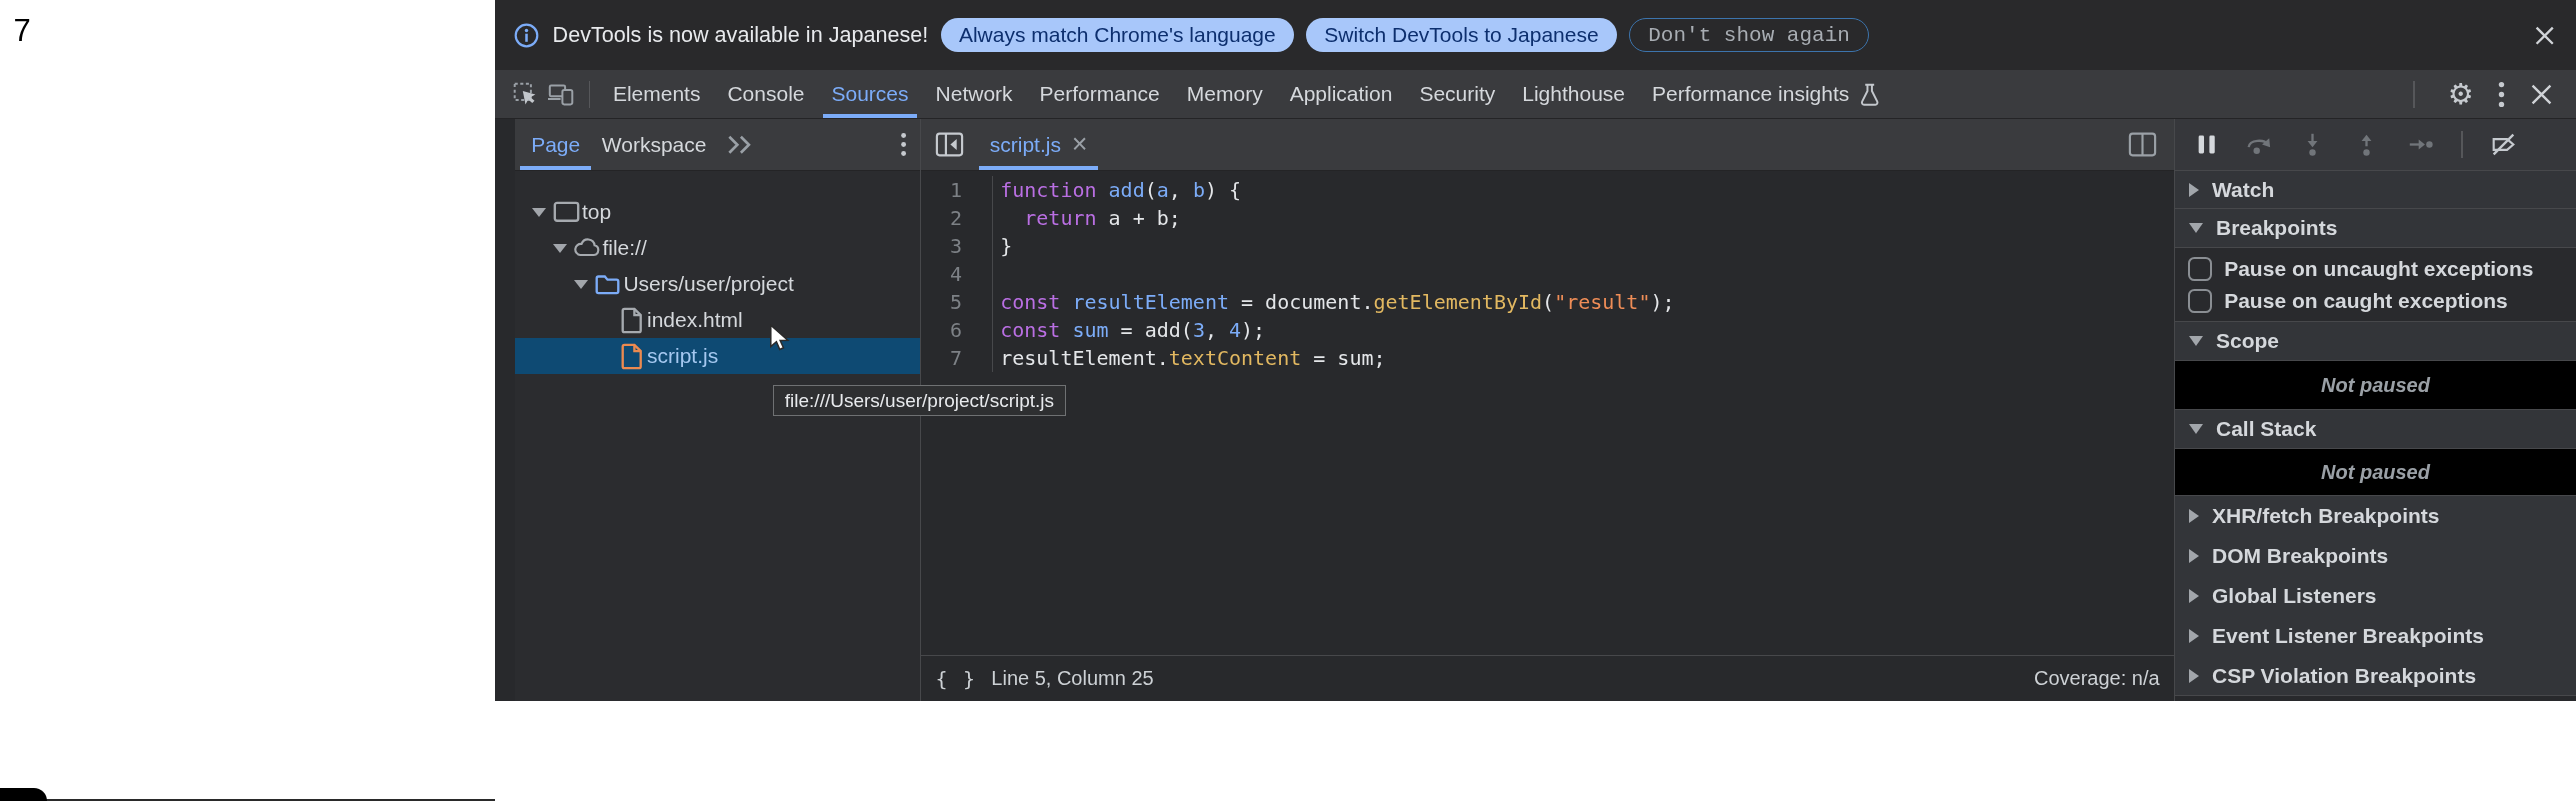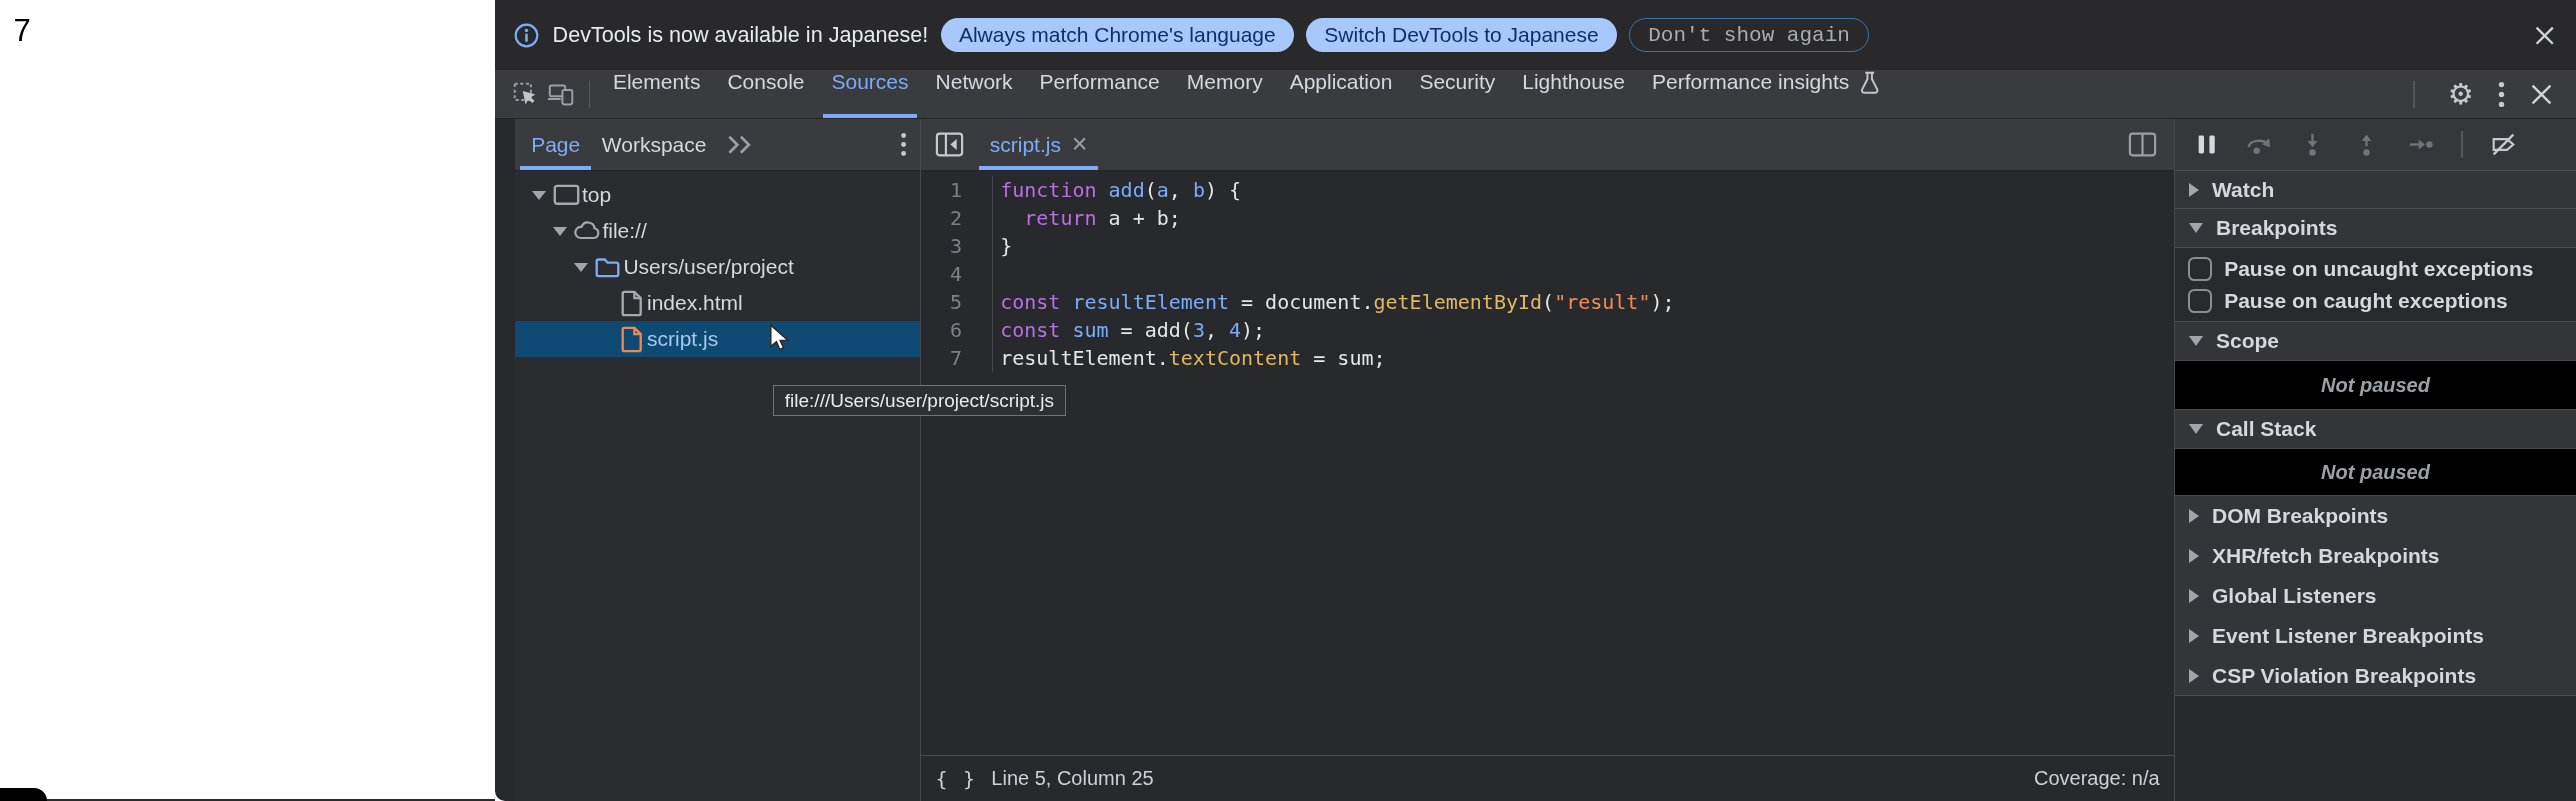--- a/index.html
+++ b/index.html
@@ -6,61 +6,61 @@
   html,body { width:2576px; height:801px; overflow:hidden; background:#fff;
               font-family:"Liberation Sans", sans-serif; }
 
   
   .webpage { position:absolute; left:0; top:0; width:495px; height:801px; background:#fff; }
   .page-result { position:absolute; left:13.5px; top:12.6px; font-size:31px; color:#000; }
   .page-bottom-line { position:absolute; left:0; bottom:0; width:495px; height:1.8px; background:#2a2a2a; }
   .page-corner { position:absolute; left:0; bottom:0; width:47px; height:13.5px; background:#000; border-top-right-radius:13.5px; }
 
   
-  .devtools { position:absolute; left:495px; top:0; width:2081px; height:801px;
-              display:flex; flex-direction:column; background:#28292c; color:#d5d8dc;border-radius:10px; }
+  .devtools { position:absolute; left:495px; top:0; width:2081px; height:701px;
+              display:flex; flex-direction:column; background:#28292c; color:#d5d8dc; }
 
   
   .banner { height:70px; flex:0 0 70px; background:#29292b; display:flex; align-items:center;
             padding:0 18px; gap:12.6px; position:relative; }
   .banner-msg { color:#e8eaed; font-size:21.6px; white-space:nowrap; }
   .pill { height:34px; border-radius:17px; background:#a8c7fa; color:#0d2f6e; border:none;
           font-size:21px; padding:0 18px; display:flex; align-items:center; white-space:nowrap;
           font-family:"Liberation Sans",sans-serif; }
   .pill.outline { background:transparent; border:1.8px solid #3c74ad; color:#a8adb3;font-family:Liberation Mono, monospace; }
   .banner-close { position:absolute; right:16px; top:20px; width:31px; height:31px;
                   display:flex; align-items:center; justify-content:center; }
 
   
   .tabbar { height:49px; flex:0 0 49px; background:#3a3b3e; display:flex; align-items:center;
             padding-left:12.6px; border-bottom:0.9px solid #242426; }
   .tabbar .icon-btn { display:flex; align-items:center; justify-content:center; width:36px; height:36px; }
   .vdiv { width:1.8px; height:27px; background:#56575a; margin:0 9px; }
-  .tab { font-size:21px; color:#d5d8dc; padding:0 13.5px; height:48px; display:flex; 
+  .tab { font-size:21px; color:#d5d8dc; padding:0 13.5px; height:48px; display:flex; align-items:center;
          position:relative; white-space:nowrap; }
   .tab.sel { color:#7cacf8; }
   .tab.sel::after { content:""; position:absolute; left:5.4px; right:5.4px; bottom:0; height:4.5px; background:#7cacf8; }
   .tab .flask { margin-left:9px; display:flex; }
   .tabbar-right { margin-left:auto; display:flex; align-items:center; gap:23.4px; padding-right:21.6px; }
   .gear { font-size:29px; color:#c6cacf; font-family:"DejaVu Sans",sans-serif; }
 
   
   .content { flex:1; display:flex; min-height:0; }
 
   
   .navigator { width:406px; flex:0 0 406px; border-right:1.8px solid #47484b; display:flex; flex-direction:column; background:#2b2c2f;margin-left:20px; }
   .nav-tabs { height:52px; flex:0 0 52px; background:#3a3b3e; display:flex; align-items:center;
               padding-left:5.4px; border-bottom:0.9px solid #242426; }
   .nav-tab { font-size:21px; padding:0 10.8px; height:51px; display:flex; align-items:center; position:relative; color:#d5d8dc; }
   .nav-tab.sel { color:#7cacf8; }
   .nav-tab.sel::after { content:""; position:absolute; left:0; right:0; bottom:0; height:4.5px; background:#7cacf8; }
   .more-tabs { margin-left:7.2px; display:flex; }
   .nav-kebab { margin-left:auto; margin-right:12.6px; display:flex; }
 
-  .tree { flex:1; padding-top:6px; position:relative; }
+  .tree { flex:1; padding-top:23px; position:relative; }
   .tree-row { height:36px; display:flex; align-items:center; font-size:21px; color:#d5d8dc; white-space:nowrap; }
   .tree-row .arrow { width:23.4px; display:flex; justify-content:center; flex:0 0 23.4px; }
   .tree-row .ticon { width:31px; display:flex; justify-content:center; flex:0 0 31px; }
   .tree-row.selected { background:#0e4a73; color:#a5c8f0; }
   .tri-down-s { width:0;height:0;border-left:7.2px solid transparent;border-right:7.2px solid transparent;border-top:9px solid #a2a6ab; }
 
   
   .editor { flex:1; display:flex; flex-direction:column; min-width:0; }
   .editor-tabs { height:52px; flex:0 0 52px; background:#3a3b3e; display:flex; align-items:center;
                  padding-left:12.6px; border-bottom:0.9px solid #242426; }
@@ -418,25 +418,25 @@
       <div class="sec-body not-paused">Not paused</div>
 
       <div class="sec-h exp">
         <span class="tri-d"></span>
         <span>Call Stack</span>
       </div>
       <div class="sec-body not-paused" style="height:48px;">Not paused</div>
 
       <div class="sec-h" style="height:40px;flex:0 0 40px;border-bottom:none;">
         <span class="tri-r"></span>
+        <span>XHR/fetch Breakpoints</span>
+      </div>
+      <div class="sec-h" style="height:40px;flex:0 0 40px;border-bottom:none;">
+        <span class="tri-r"></span>
         <span>DOM Breakpoints</span>
-      </div>
-      <div class="sec-h" style="height:40px;flex:0 0 40px;border-bottom:none;">
-        <span class="tri-r"></span>
-        <span>XHR/fetch Breakpoints</span>
       </div>
       <div class="sec-h" style="height:40px;flex:0 0 40px;border-bottom:none;">
         <span class="tri-r"></span>
         <span>Global Listeners</span>
       </div>
       <div class="sec-h" style="height:40px;flex:0 0 40px;border-bottom:none;">
         <span class="tri-r"></span>
         <span>Event Listener Breakpoints</span>
       </div>
       <div class="sec-h" style="height:40px;flex:0 0 40px;">

